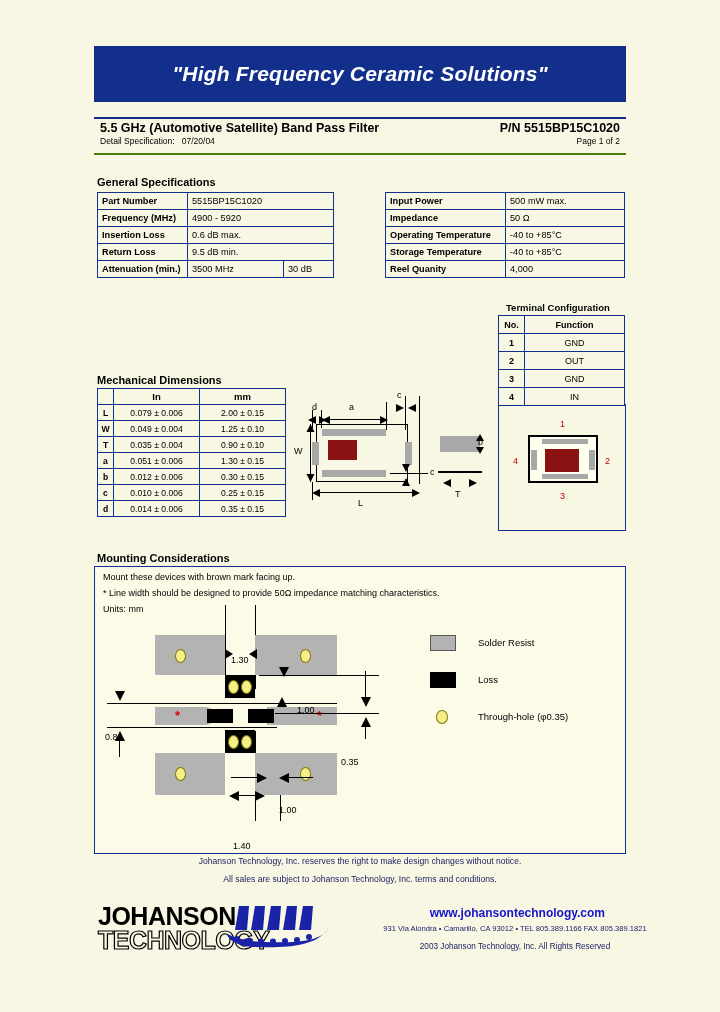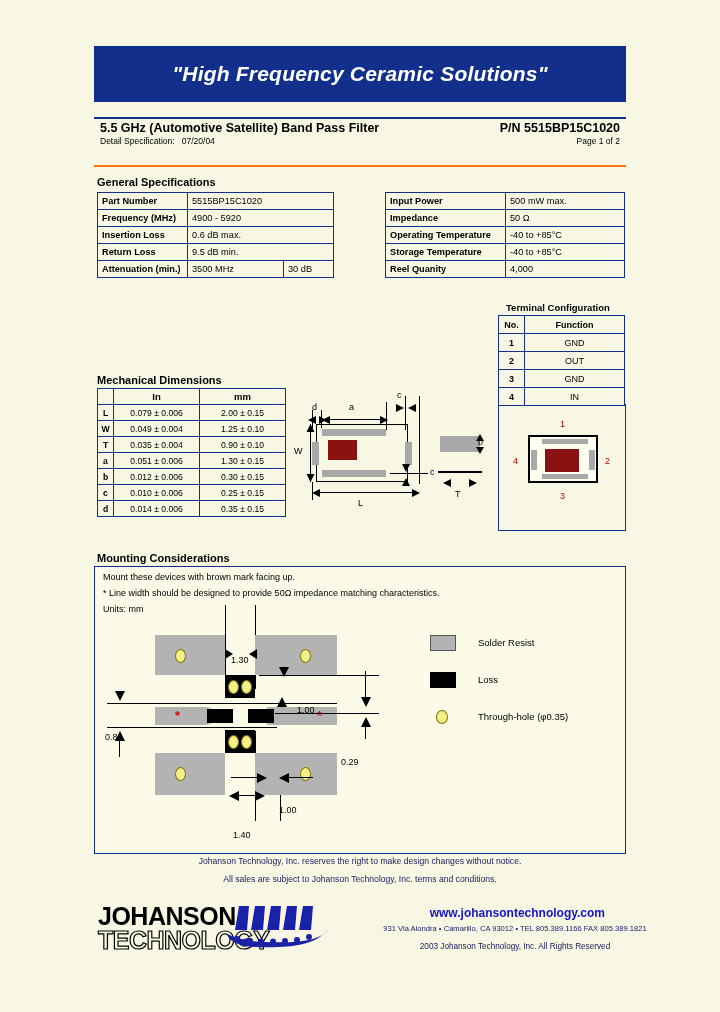--- a/index.html
+++ b/index.html
@@ -20,22 +20,22 @@
     background: #122f8c;
     display: flex; align-items: center; justify-content: center;
   }
   .banner-text {
     color: #ffffff; font-size: 21px; font-weight: bold; font-style: italic;
     letter-spacing: .2px;
   }
 
   
   .titlebar {
-    position: absolute; left: 94px; top: 117px; width: 532px; height: 50px;
-    border-top: 2px solid #122f8c; border-bottom: 2px solid #f97316;
+    position: absolute; left: 94px; top: 117px; width: 532px; height: 38px;
+    border-top: 2px solid #122f8c; border-bottom: 2px solid #4d7c0f;
     padding: 2px 6px 0 6px;
   }
   .title-row1 { display: flex; justify-content: space-between; align-items: baseline; }
   .title-main { font-size: 12.5px; font-weight: bold; }
   .title-pn { font-size: 12.5px; font-weight: bold; }
   .title-row2 { display: flex; justify-content: space-between; align-items: baseline; margin-top: 1px; }
   .title-spec { font-size: 8.5px; }
   .title-page { font-size: 8.5px; }
 
   
@@ -488,37 +488,37 @@
 
       <div class="dlbl" style="left:-50px; top:85px;">0.80</div>
       <svg style="position:absolute; left:-42px; top:62px;" width="14" height="18">
         <polygon points="7,16 2,6 12,6" fill="#000"></polygon>
       </svg>
       <svg style="position:absolute; left:-42px; top:106px;" width="14" height="22">
         <polygon points="7,2 2,12 12,12" fill="#000"></polygon>
       </svg>
       <div class="vline" style="left:-36px; top:114px; height:20px;"></div>
 
-      <div class="dlbl" style="left:186px; top:110px;">0.29</div>
+      <div class="dlbl" style="left:186px; top:110px;">0.35</div>
       <svg style="position:absolute; left:204px; top:92px;" width="14" height="18">
         <polygon points="7,2 2,12 12,12" fill="#000"></polygon>
       </svg>
       <div class="vline" style="left:210px; top:104px; height:12px;"></div>
 
       <div class="dlbl" style="left:124px; top:158px;">1.00</div>
       <svg style="position:absolute; left:76px; top:148px;" width="40" height="14">
         <polygon points="36,7 26,2 26,12" fill="#000"></polygon>
       </svg>
       <div class="hline" style="left:76px; top:154px; width:30px;"></div>
       <svg style="position:absolute; left:120px; top:148px;" width="40" height="14">
         <polygon points="4,7 14,2 14,12" fill="#000"></polygon>
       </svg>
       <div class="hline" style="left:128px; top:154px; width:30px;"></div>
 
-      <div class="dlbl" style="left:78px; top:183px;">1.40</div>
+      <div class="dlbl" style="left:78px; top:194px;">1.40</div>
       <svg style="position:absolute; left:70px; top:166px;" width="44" height="14">
         <polygon points="4,7 14,2 14,12" fill="#000"></polygon>
         <polygon points="40,7 30,2 30,12" fill="#000"></polygon>
       </svg>
       <div class="hline" style="left:80px; top:172px; width:24px;"></div>
     </div>
 
     <div id="legend">
       <div class="leg-row">
         <div class="leg-sw solder"></div>

